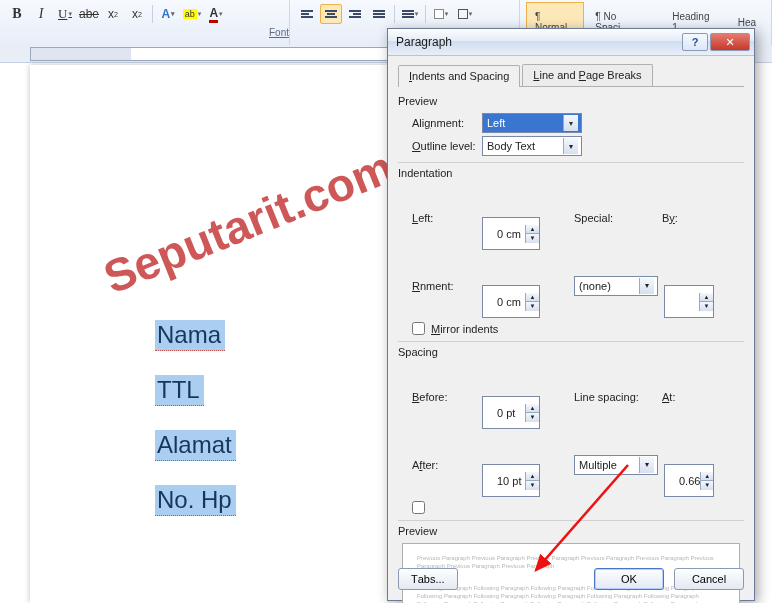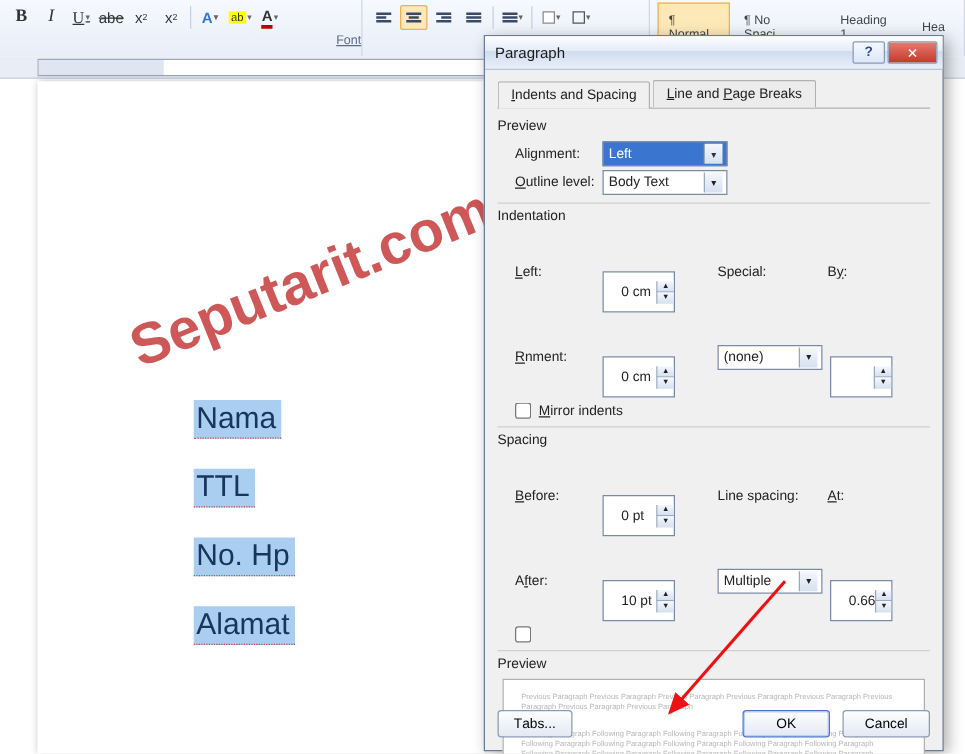--- a/index.html
+++ b/index.html
@@ -181,22 +181,22 @@
 
 <div class="ruler-area">
   <div class="ruler"></div>
 </div>
 
 <div class="doc">
   <div class="watermark">Seputarit.com</div>
   <div class="doclines">
     <div><span class="docline">Nama</span></div>
     <div><span class="docline">TTL</span></div>
+    <div><span class="docline">Alamat</span></div>
     <div><span class="docline">No. Hp</span></div>
-    <div><span class="docline">Alamat</span></div>
   </div>
 </div>
 
 <div class="dialog">
   <div class="titlebar">
     <span>Paragraph</span>
     <span class="sp"></span>
     <div class="wbtn help">?</div>
     <div class="wbtn close">✕</div>
   </div>

